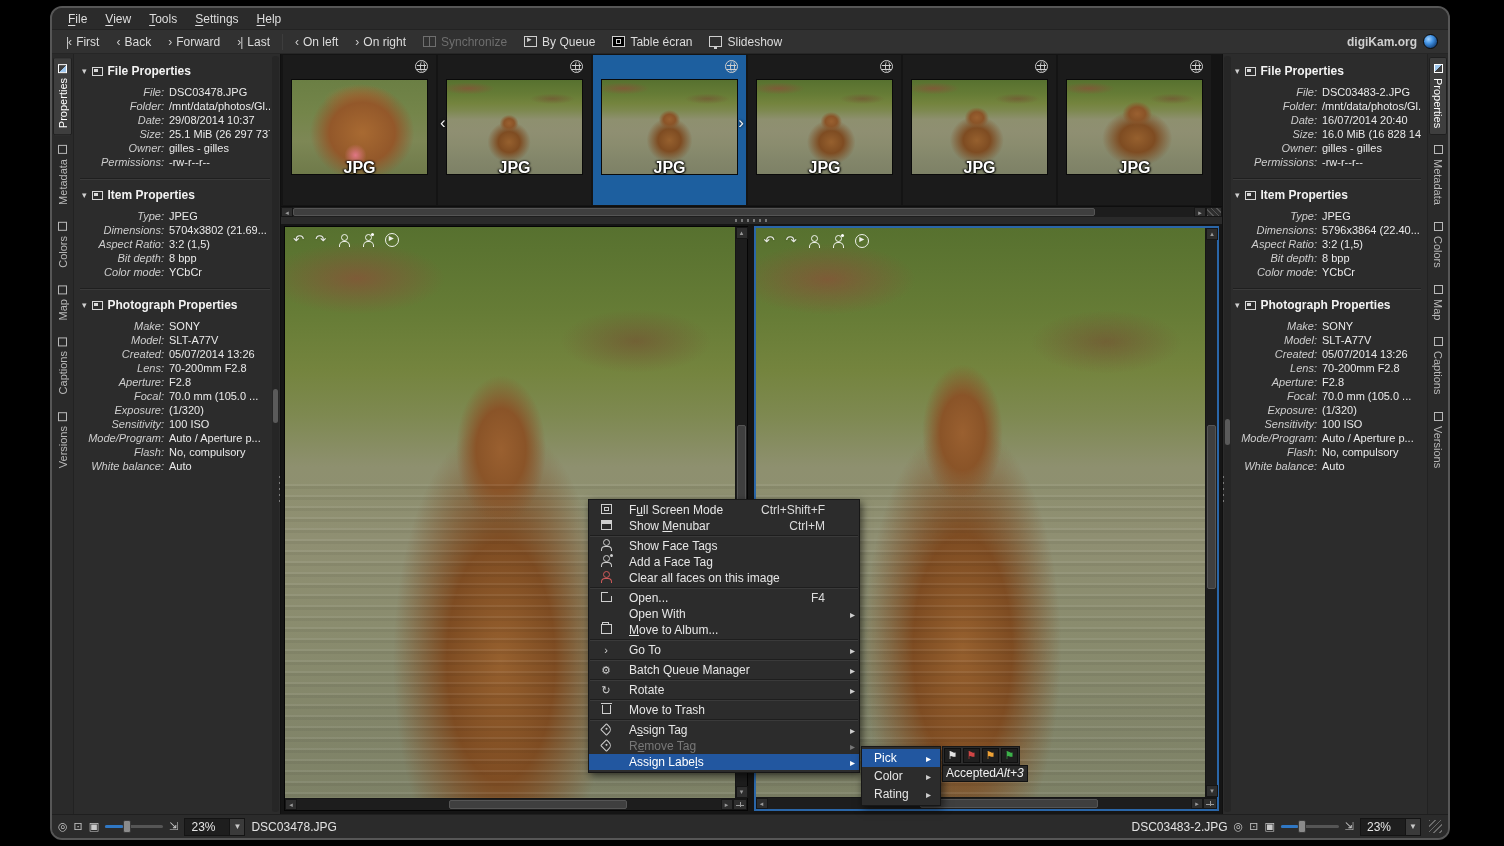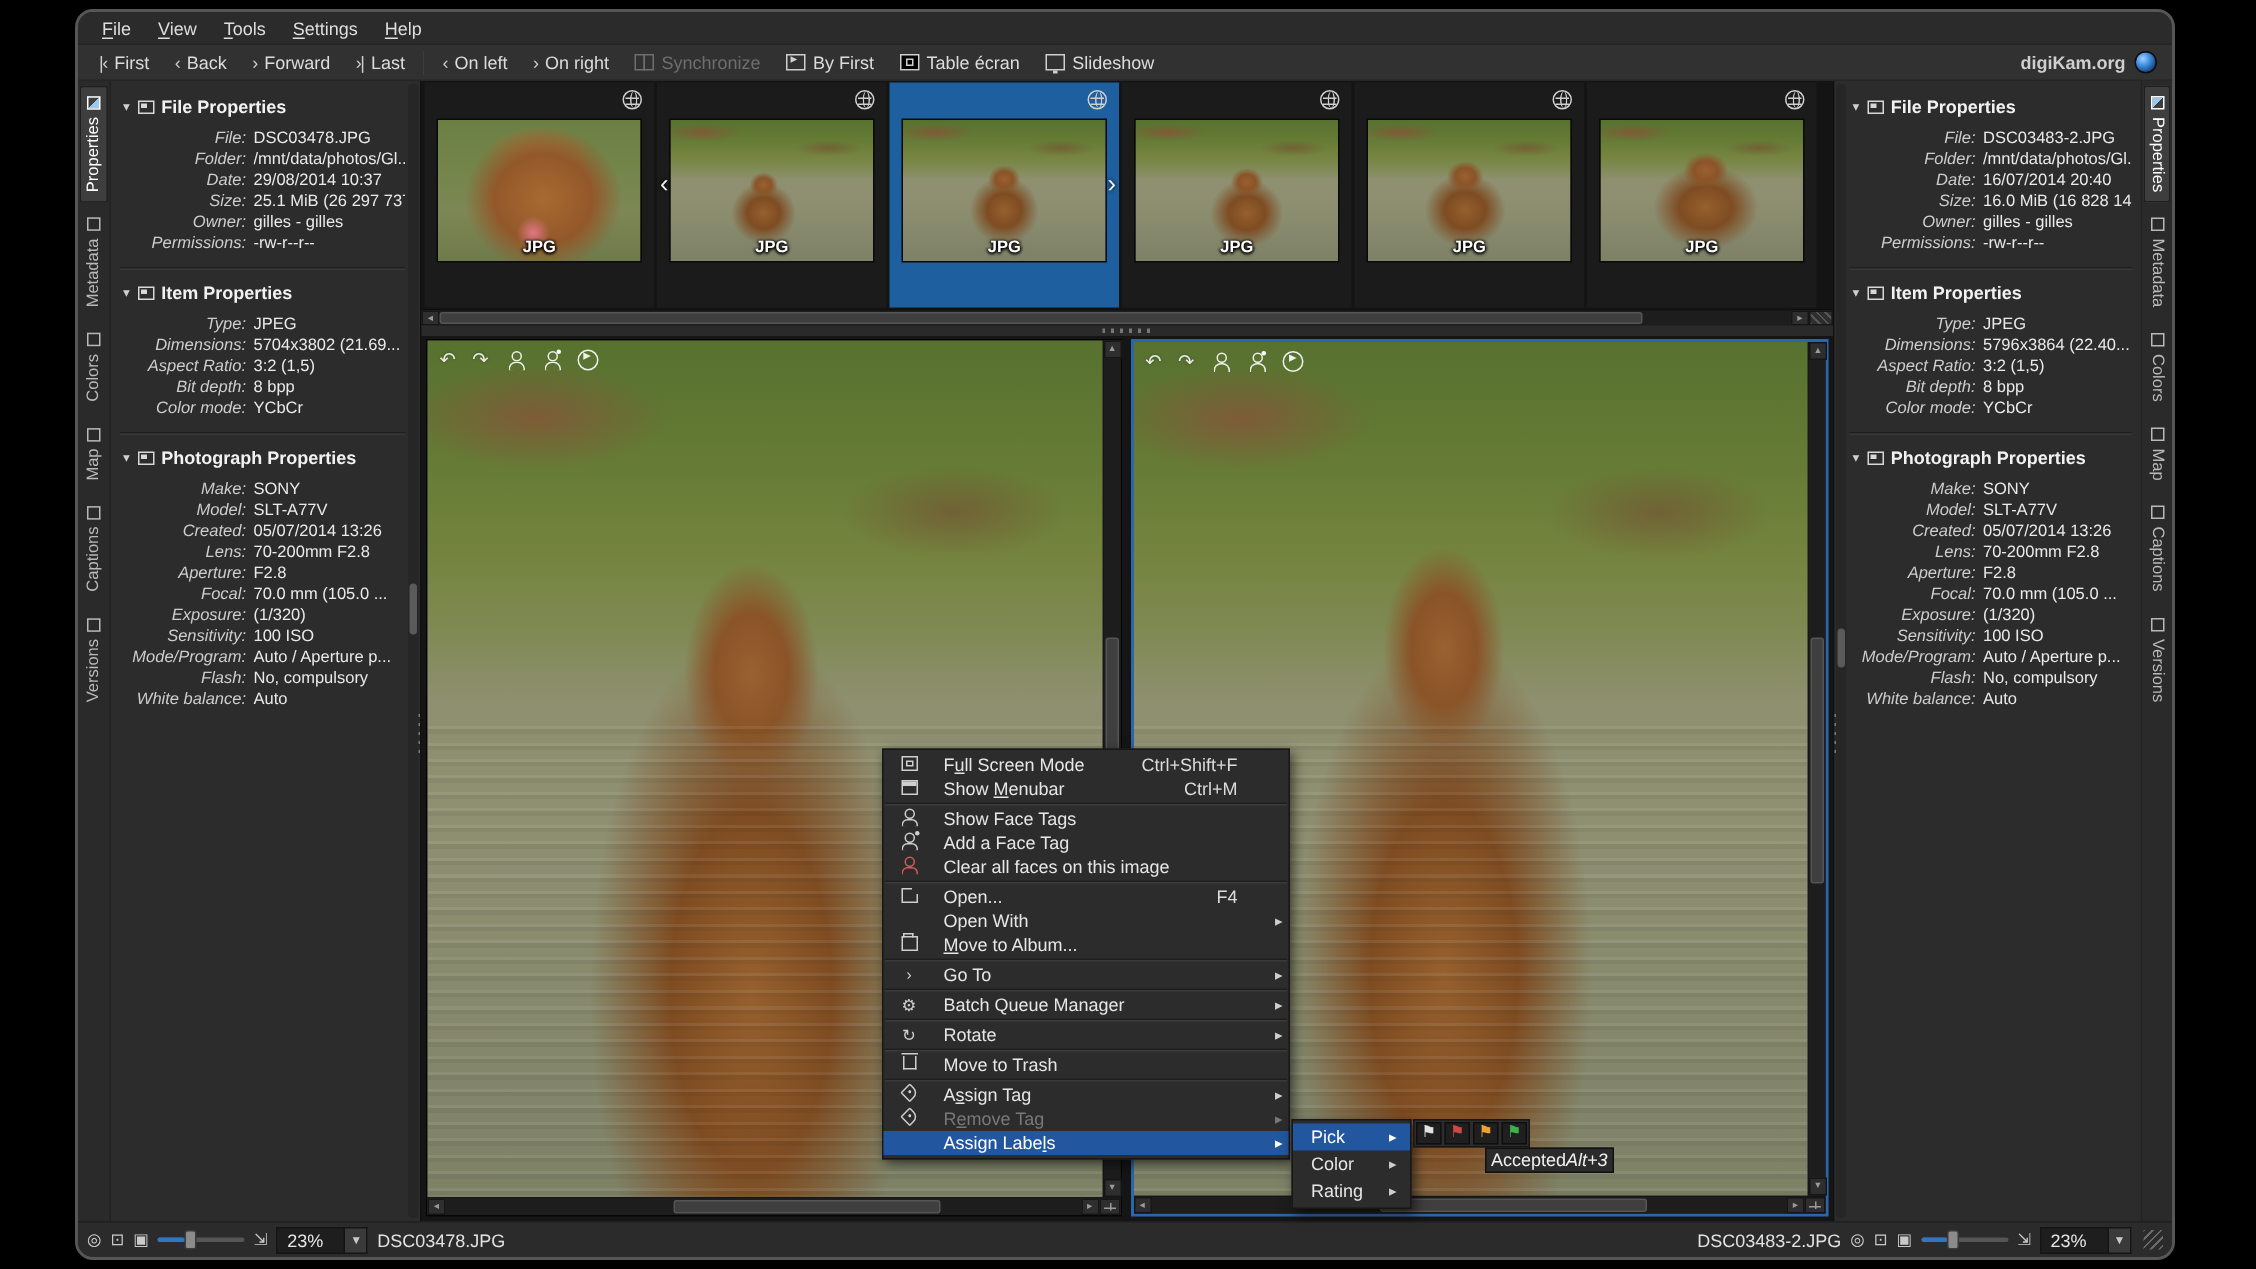--- a/index.html
+++ b/index.html
@@ -86,21 +86,21 @@
   .center { flex:1; display:flex; flex-direction:column; min-width:0; background:#161616;
     border-left:1px solid #101010; border-right:1px solid #101010; }
 
   
   .thumbbar { height:152px; display:flex; gap:2px; padding:1px 2px; background:#141414; flex:0 0 auto; }
   .thumb { flex:0 0 153px; position:relative; background:#1b1b1b; }
   .thumb.selected { background:#1d5f9f; }
   .thumb .timg { position:absolute; left:8px; right:8px; top:24px; height:96px;
     border:1px solid #0a0a0a; }
   .thumb .tlabel { position:absolute; left:0; right:0; top:104px; text-align:center;
-    font-weight:bold; font-size:11px; color:#fff;
+    font-weight:bold; font-size:16px; color:#fff;
     text-shadow:0 1px 2px #000, 1px 0 2px #000, -1px 0 2px #000; }
   .globe { position:absolute; top:5px; right:8px; width:13px; height:13px; border-radius:50%;
     border:1px solid #cfcfcf; }
   .globe::before { content:""; position:absolute; left:1px; right:1px; top:4px; height:3px;
     border-top:1px solid #cfcfcf; border-bottom:1px solid #cfcfcf; }
   .globe::after { content:""; position:absolute; left:4px; top:0; bottom:0; width:3px;
     border-left:1px solid #cfcfcf; border-right:1px solid #cfcfcf; border-radius:50%; }
   .tnav { position:absolute; top:58px; font-size:17px; color:#f0f0f0; text-shadow:0 0 3px #000; }
   .tnav.left { left:2px; } .tnav.right { right:2px; }
 
@@ -221,21 +221,21 @@
   .smi.hl { background:#2257a0; color:#fff; }
   .smi .marw { font-size:10px; color:#cfcfcf; }
   .smi.hl .marw { color:#fff; }
   #flagsbox { position:absolute; left:942px; top:746px; height:19px; display:flex; gap:2px;
     background:#2c2c2c; border:1px solid #171717; padding:1px; z-index:21; }
   .flagcell { width:17px; height:15px; background:#1f1f1f; border:1px solid #0f0f0f;
     display:flex; align-items:center; justify-content:center; }
   .flagcell span { font-size:11px; line-height:11px; }
   #flag-tooltip { position:absolute; left:942px; top:765px; background:#2b2b2b;
     border:1px solid #111; color:#f0f0f0; font-size:12px; padding:0 3px 1px 3px; z-index:22;
-    white-space:nowrap;margin-left:48px; }
+    white-space:nowrap; }
   #flag-tooltip .sc { font-style:italic; }
 
   
   .statusbar { height:24px; background:#2b2b2b; border-top:1px solid #1f1f1f;
     display:flex; align-items:center; padding:0 6px; gap:6px; color:#d6d6d6;
     font-size:12px; flex:0 0 auto; position:relative; }
   .sb-group { display:flex; align-items:center; gap:6px; }
   .sb-icon { font-size:11px; color:#c9c9c9; }
   .slider { width:58px; height:3px; background:#555; border-radius:2px; position:relative; }
   .slider .fill { position:absolute; left:0; top:0; bottom:0; width:30%; background:#2f77c4; border-radius:2px; }
@@ -291,21 +291,21 @@
         <span class="tbtn">
           <span class="tglyph">›</span>
           <span>On right</span>
         </span>
         <span class="tbtn disabled">
           <span class="ticon sync dim"></span>
           <span>Synchronize</span>
         </span>
         <span class="tbtn">
           <span class="ticon box bypair"></span>
-          <span>By First</span>
+          <span>By Queue</span>
         </span>
         <span class="tbtn">
           <span class="ticon box screen"></span>
           <span>Table écran</span>
         </span>
         <span class="tbtn">
           <span class="ticon box monitor"></span>
           <span>Slideshow</span>
         </span>
         <span class="brand">

